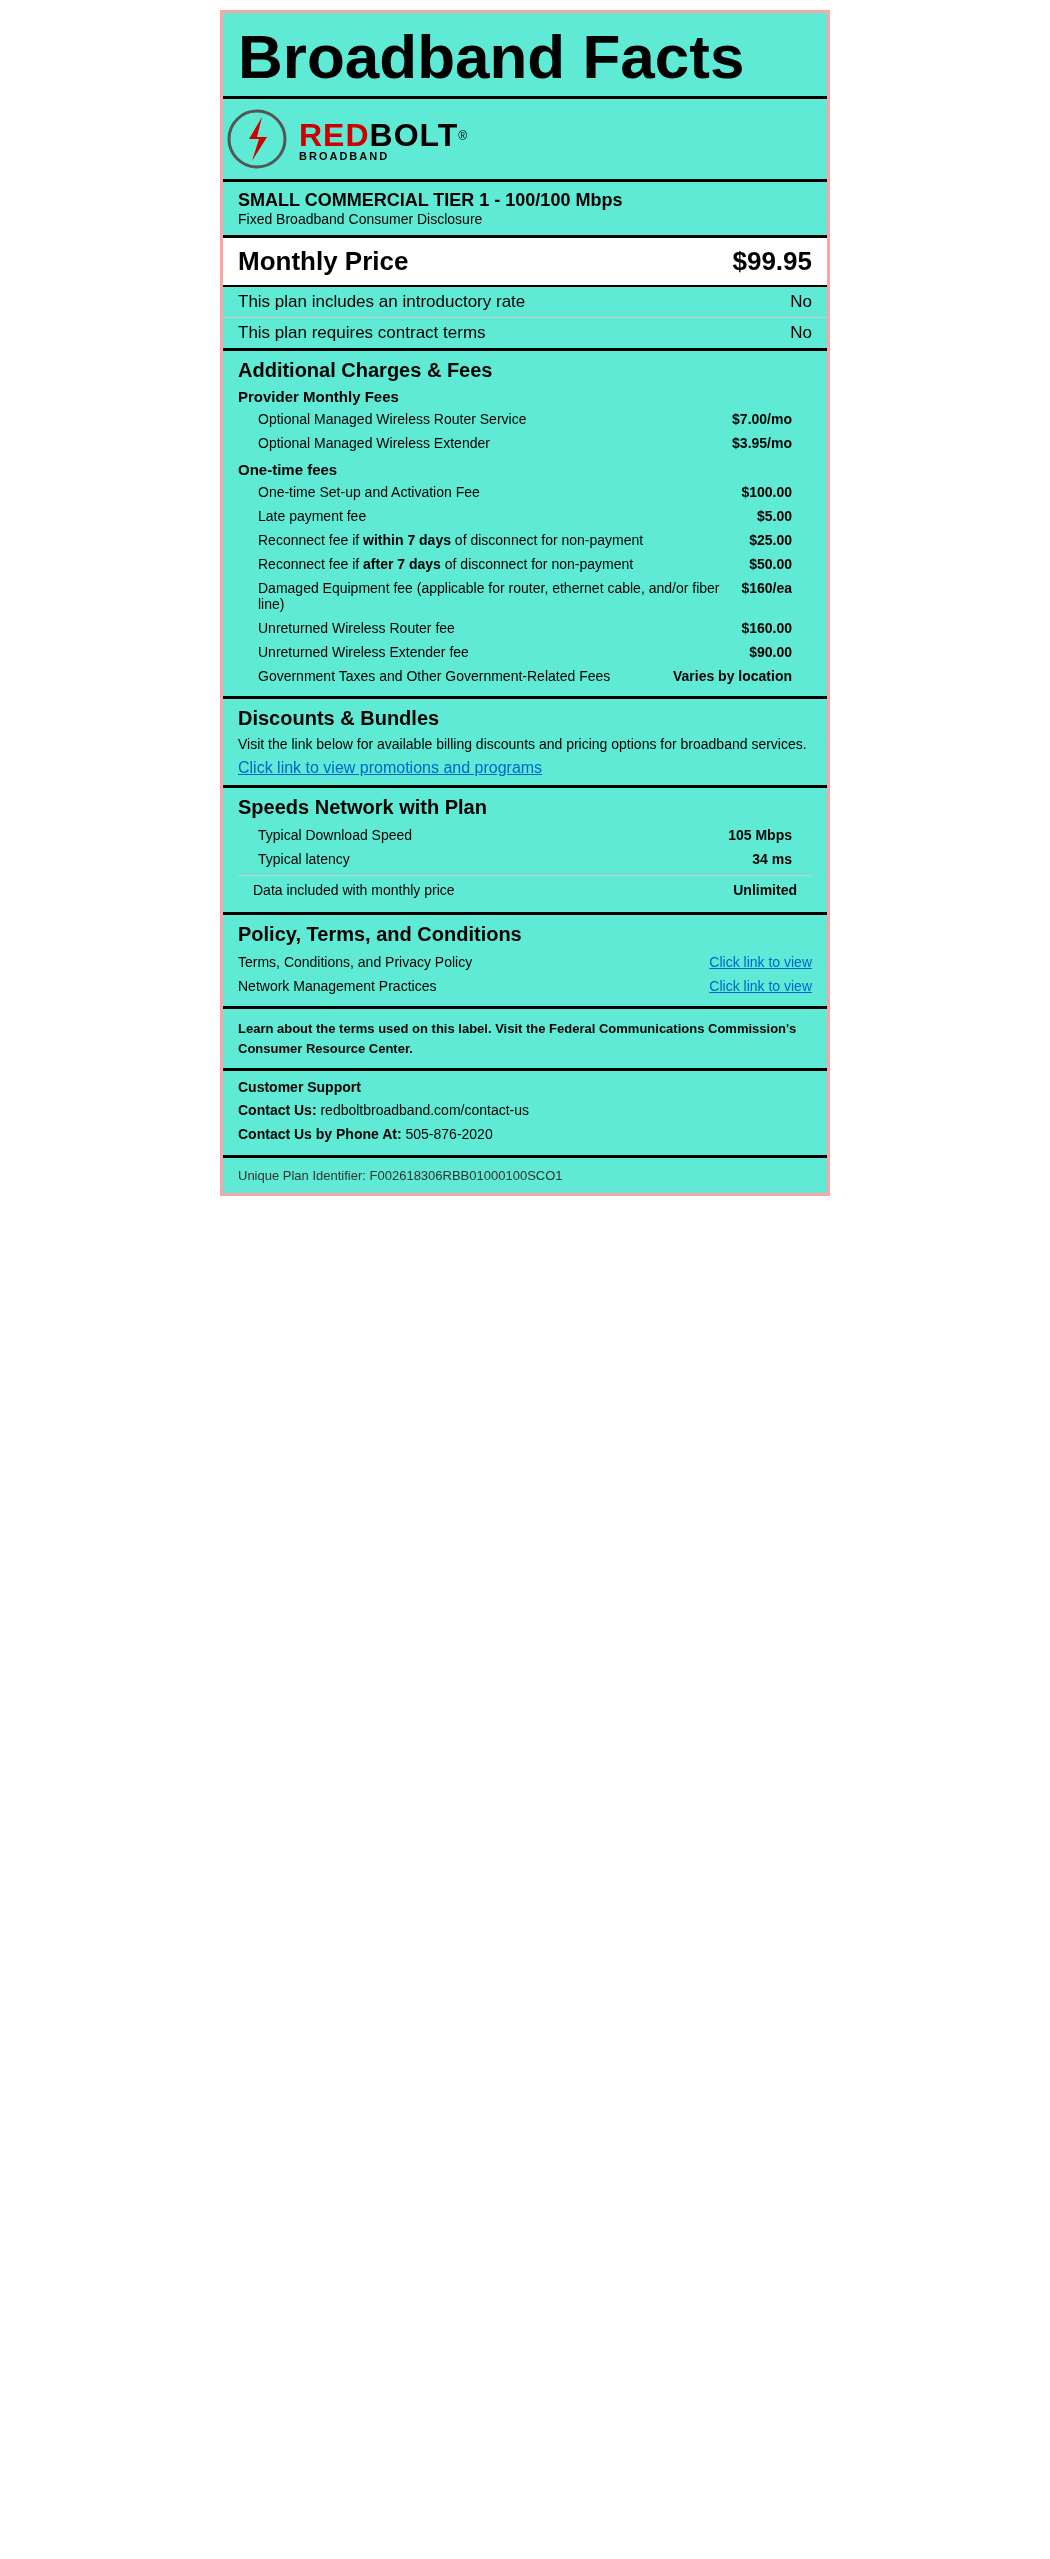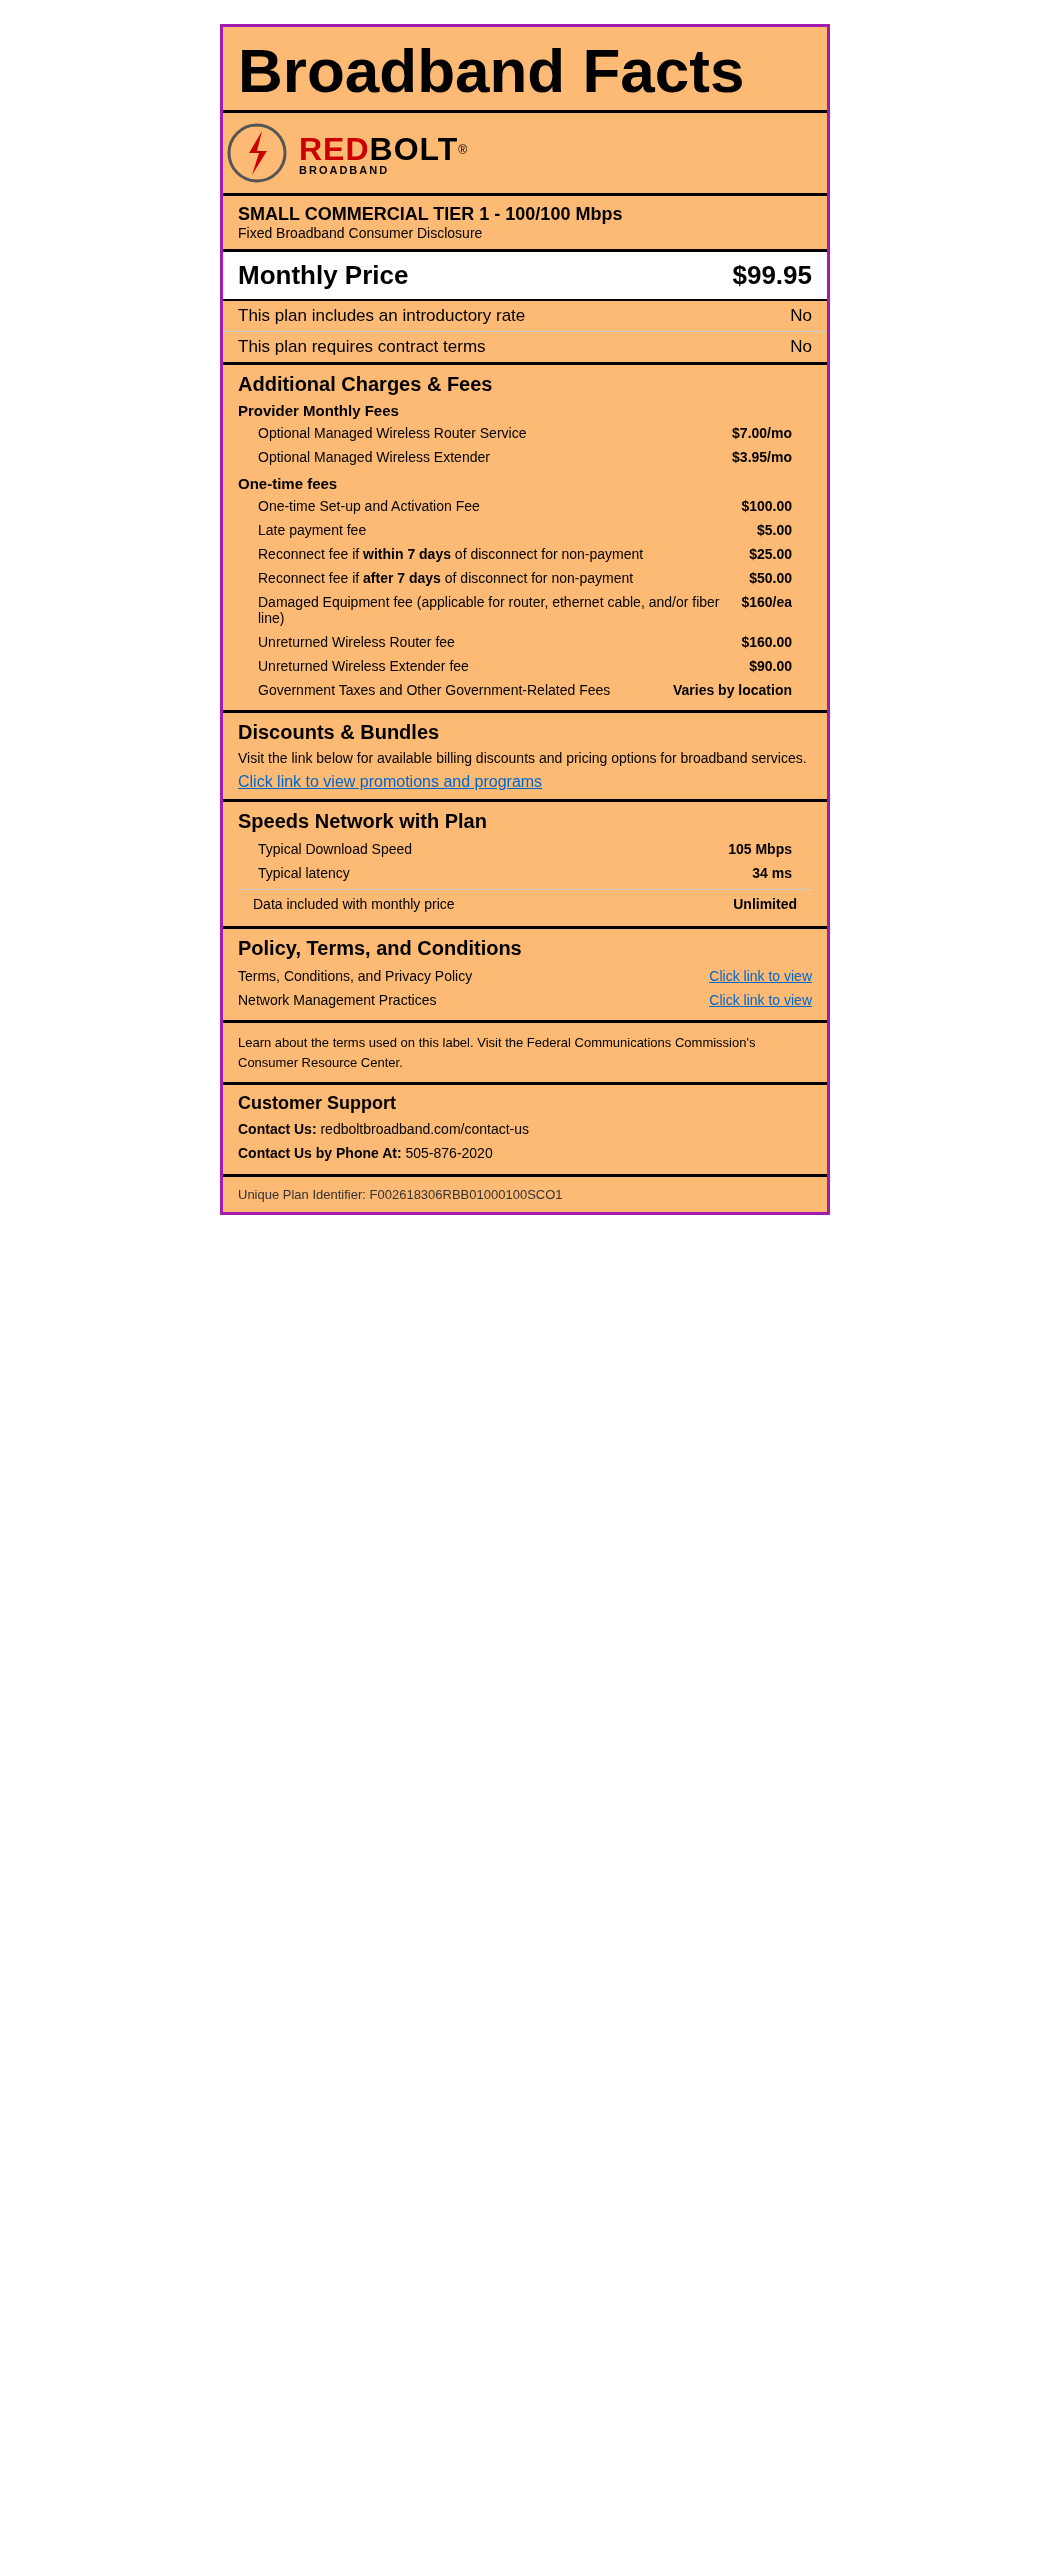--- a/index.html
+++ b/index.html
@@ -5,24 +5,23 @@
     * { margin: 0; padding: 0; box-sizing: border-box; }
     body {
       font-family: Arial, Helvetica, sans-serif;
       background: #fff;
       width: 630px;
       margin: 0 auto;
       padding: 10px;
       color: #000;
     }
     .page-container {
-      border: 3px solid #a21caf;
+      border: 3px solid #fca5a5;
       padding: 0;
-      background: #fdba74;
-      margin-top: 14px;
+      background: #5eead4;
     }
     .header-title {
       font-size: 62px;
       font-weight: 900;
       line-height: 1.1;
       padding: 10px 15px 5px 15px;
       border-bottom: 3px solid #000;
     }
     .logo-section {
       display: flex;
@@ -163,33 +162,34 @@
     }
     .link-text {
       color: #0066cc;
       text-decoration: underline;
     }
     .footer-section {
       padding: 10px 15px;
       border-bottom: 3px solid #000;
       font-size: 13px;
       line-height: 1.5;
+      font-weight: bold;
     }
     .footer-link {
       color: #0066cc;
       text-decoration: underline;
       display: block;
       text-align: right;
     }
     .customer-support-section {
       padding: 8px 15px;
       border-bottom: 3px solid #000;
     }
     .customer-support-title {
-      font-size: 18px;
+      font-size: 14px;
       font-weight: 900;
       margin-bottom: 4px;
     }
     .support-row {
       font-size: 14px;
       line-height: 1.7;
     }
     .unique-id-section {
       padding: 10px 15px;
       font-size: 13px;

